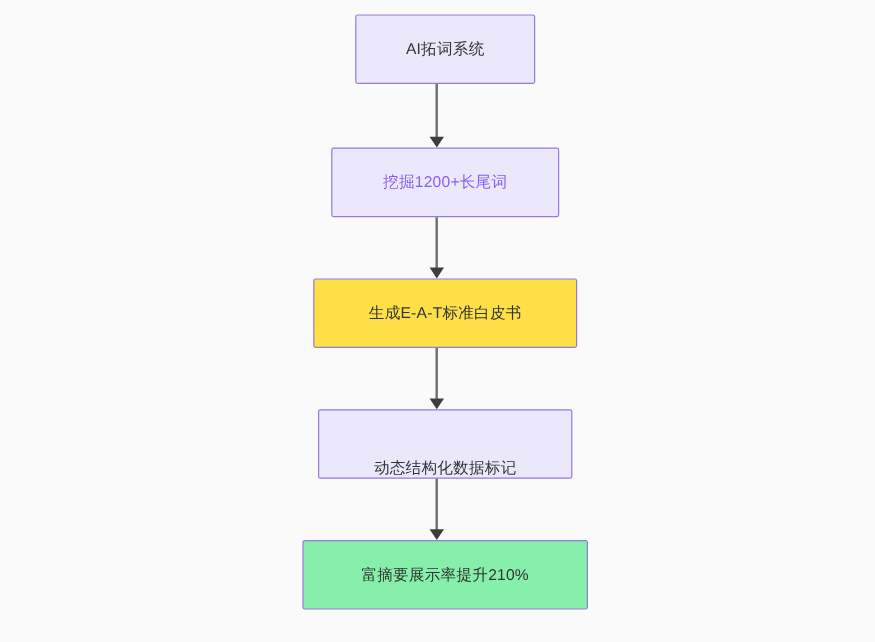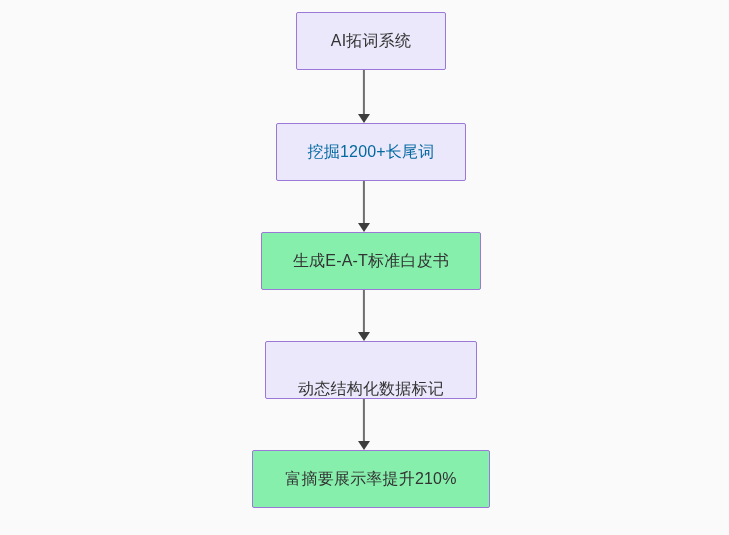--- a/index.html
+++ b/index.html
@@ -21,21 +21,21 @@
   .node {
     position: absolute;
     box-sizing: border-box;
     background: #ebe8fb;
     border: 1.4px solid #9b78d8;
     border-radius: 2px;
     display: flex;
     align-items: center;
     justify-content: center;
     color: #333333;
-    font-size: 16px;
+    font-size: 13px;
     line-height: 1.2;
     letter-spacing: 0.2px;
     white-space: nowrap;
   }
   .node-label {
     display: block;
   }
   .connector {
     position: absolute;
     width: 14px;
@@ -68,30 +68,30 @@
 
   <div class="node" style="left: 296px; top: 12px; width: 150px; height: 58px; background: rgb(235, 232, 251); border-color: rgb(155, 120, 216); color: rgb(51, 51, 51);">
     <span class="node-label">AI拓词系统</span>
   </div>
 
   <div class="connector" style="left: 357px; top: 70px; height: 53px;">
     <div class="stem" style="height: 45px; background: rgb(110, 110, 110);"></div>
     <div class="head" style="border-top-color: rgb(61, 61, 61);"></div>
   </div>
 
-  <div class="node" style="left: 276px; top: 123px; width: 190px; height: 58px; background: rgb(235, 232, 251); border-color: rgb(155, 120, 216); color: #0369a1;">
+  <div class="node" style="left: 276px; top: 123px; width: 190px; height: 58px; background: rgb(235, 232, 251); border-color: rgb(155, 120, 216); color: #8b5cf6;">
     <span class="node-label">挖掘1200+长尾词</span>
   </div>
 
   <div class="connector" style="left: 357px; top: 181px; height: 51px;">
     <div class="stem" style="height: 43px; background: rgb(110, 110, 110);"></div>
     <div class="head" style="border-top-color: rgb(61, 61, 61);"></div>
   </div>
 
-  <div class="node" style="left: 261px; top: 232px; width: 220px; height: 58px; background: #86efac; border-color: rgb(155, 120, 216); color: rgb(51, 51, 51);">
+  <div class="node" style="left: 261px; top: 232px; width: 220px; height: 58px; background: #fde047; border-color: rgb(155, 120, 216); color: rgb(51, 51, 51);">
     <span class="node-label">生成E-A-T标准白皮书</span>
   </div>
 
   <div class="connector" style="left: 357px; top: 290px; height: 51px;">
     <div class="stem" style="height: 43px; background: rgb(110, 110, 110);"></div>
     <div class="head" style="border-top-color: rgb(61, 61, 61);"></div>
   </div>
 
   <div class="node" style="left: 265px; top: 341px; width: 212px; height: 58px; background: rgb(235, 232, 251); border-color: rgb(155, 120, 216); color: rgb(51, 51, 51); align-items: flex-end;">
     <span class="node-label">动态结构化数据标记</span>

